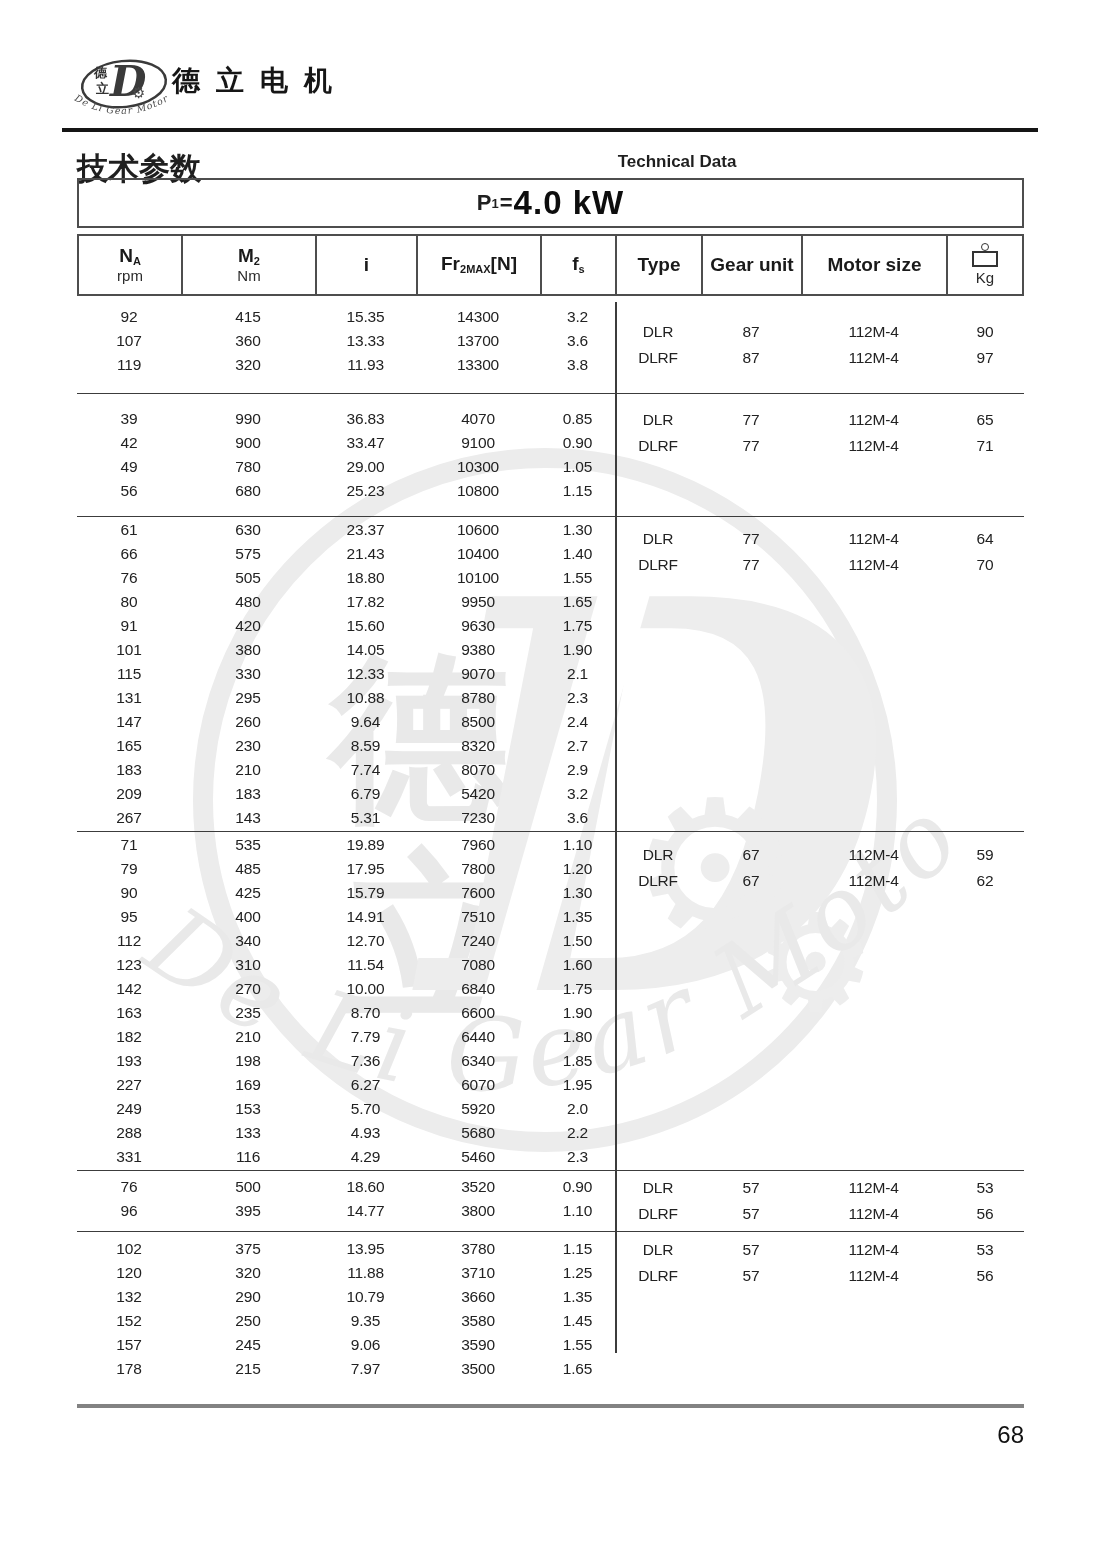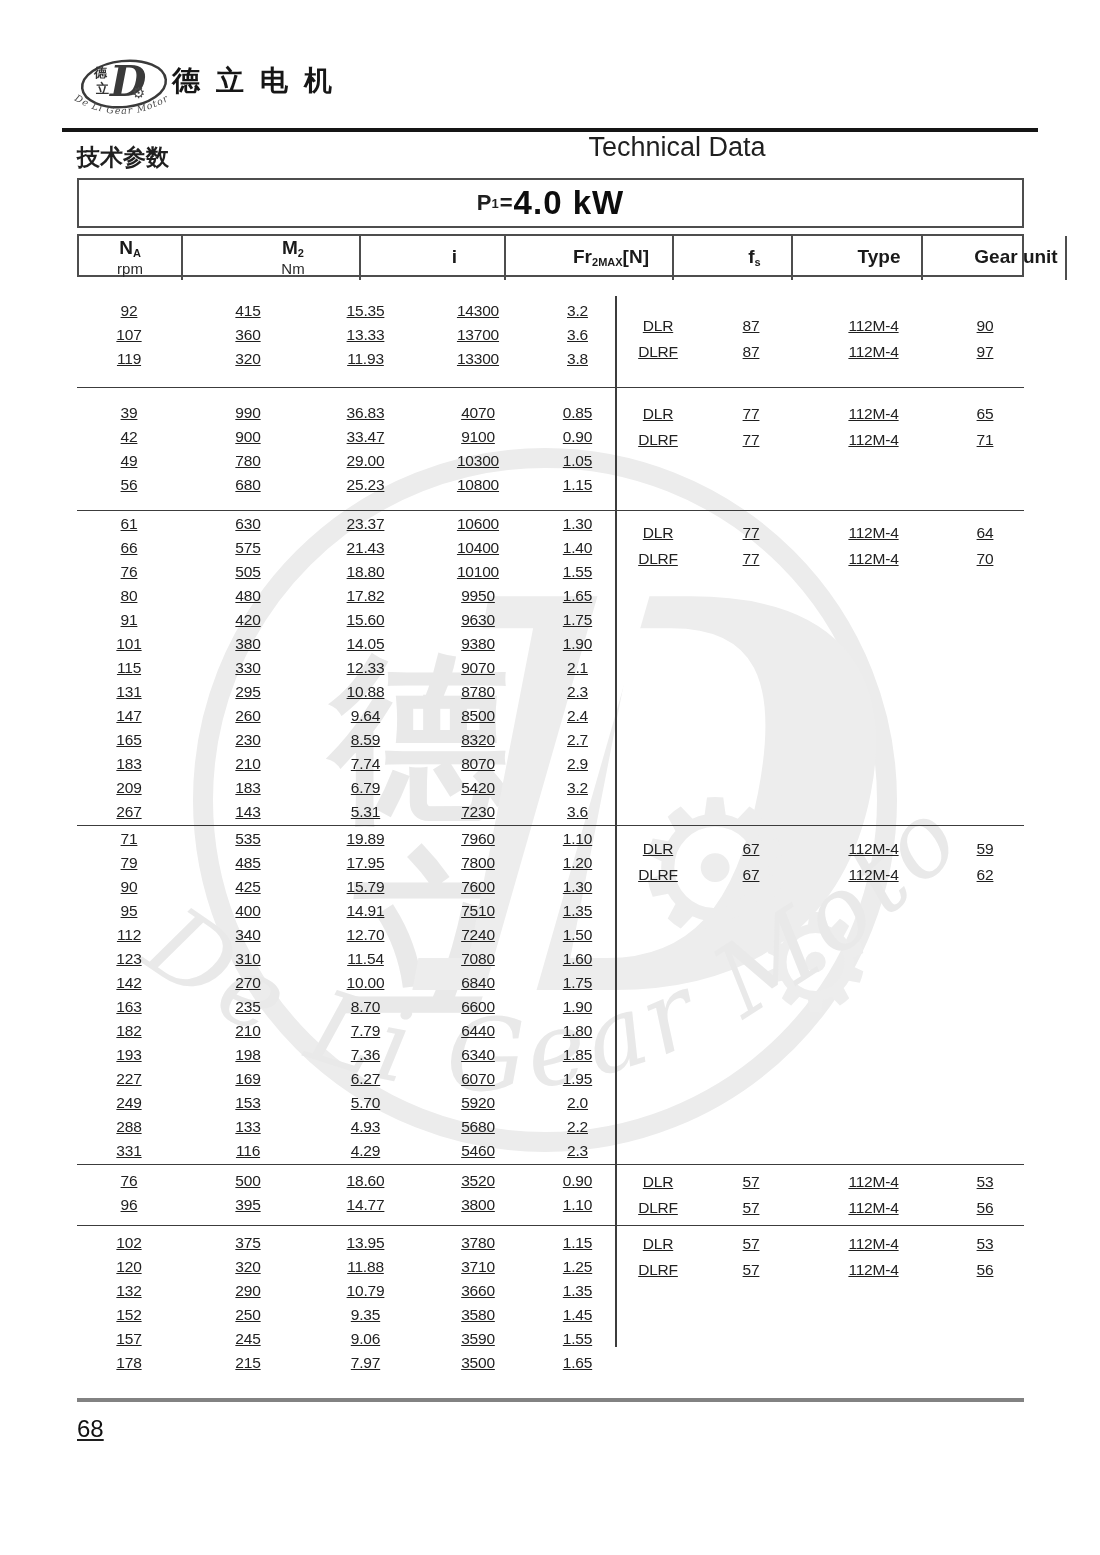--- a/index.html
+++ b/index.html
@@ -5,62 +5,62 @@
   html,body{margin:0;padding:0;background:#fff;}
   .page{position:relative;width:1100px;height:1555px;background:#fff;overflow:hidden;
         font-family:"Liberation Sans",sans-serif;color:#1f1f1f;}
   
   .wm{position:absolute;inset:0;z-index:0;pointer-events:none;}
   
   .logo{position:absolute;left:70px;top:52px;z-index:2;}
   .brand-title{position:absolute;left:172px;top:62px;z-index:2;font-family:"DejaVu Serif",serif;
        font-weight:bold;font-size:28px;letter-spacing:16px;color:#161616;}
   .top-rule{position:absolute;left:62px;top:128px;width:976px;height:4px;background:#151515;z-index:2;}
-  .sub-cn{position:absolute;left:77px;top:142px;font-size:23px;font-weight:bold;z-index:2;}
-  .sub-en{position:absolute;left:677px;top:132px;transform:translateX(-50%);font-size:27px;font-weight:normal;z-index:2;}
+  .sub-cn{position:absolute;left:77px;top:148px;font-size:31px;font-weight:bold;z-index:2;}
+  .sub-en{position:absolute;left:677px;top:152px;transform:translateX(-50%);font-size:17px;font-weight:bold;z-index:2;}
   
   .power-box{position:absolute;left:77px;top:178px;width:947px;height:50px;border:2px solid #4d4d4d;
        box-sizing:border-box;display:flex;align-items:center;justify-content:center;background:transparent;z-index:2;}
   .power-sym{font-size:22px;font-weight:bold;}
   .power-sub{font-size:13px;font-weight:bold;vertical-align:-4px;}
   .power-eq{font-size:22px;font-weight:bold;margin:0 1px 0 1px;}
   .power-val{font-size:33px;font-weight:800;letter-spacing:1px;color:#0d0d0d;}
   
-  .thead{position:absolute;left:77px;top:234px;width:947px;height:43px;border:2px solid #4d4d4d;
-       box-sizing:border-box;display:grid;grid-template-columns:104px 134px 101px 124px 75px 86px 100px 145px 1fr;z-index:2;gap:44px;}
+  .thead{position:absolute;left:77px;top:234px;width:947px;height:62px;border:2px solid #4d4d4d;
+       box-sizing:border-box;display:grid;grid-template-columns:104px 134px 101px 124px 75px 86px 100px 145px 1fr;z-index:2;}
   .hcell{border-right:2px solid #4d4d4d;display:flex;flex-direction:column;align-items:center;justify-content:center;
        text-align:center;line-height:1.1;}
   .hcell:last-child{border-right:none;}
   .hmain{font-size:19px;font-weight:bold;color:#1a1a1a;}
   .hsub{font-size:11px;font-weight:bold;vertical-align:-3px;}
   .hunit{font-size:15px;color:#2a2a2a;margin-top:1px;}
   .kg-icon{width:26px;height:16px;border:2px solid #333;position:relative;margin:8px auto 2px;background:#fff;box-sizing:border-box;}
   .kg-icon::before{content:'';position:absolute;width:6px;height:6px;border:1.5px solid #333;border-radius:50%;
        top:-10px;left:50%;transform:translateX(-50%);background:#fff;}
   
-  .tbody{position:absolute;left:77px;top:284px;width:947px;z-index:2;text-decoration:underline;}
+  .tbody{position:absolute;left:77px;top:290px;width:947px;z-index:2;}
   .vline{position:absolute;left:538px;top:12px;bottom:96px;width:2px;background:#3c3c3c;}
   .section{display:flex;}
   .section + .section{border-top:1.5px solid #3c3c3c;}
   .sec-left{width:538px;}
   .sec-right{width:409px;display:flex;flex-direction:column;}
   .drow{display:grid;grid-template-columns:104px 134px 101px 124px 75px;height:24px;align-items:center;}
   .vrow{display:grid;grid-template-columns:86px 100px 145px 78px;height:26px;align-items:center;}
   .cell,.vcell{text-align:center;font-size:15.5px;color:#222;letter-spacing:-0.2px;}
   .s1{padding:15px 0 16px;}
   .s2{padding:13px 0;}
   .s3{padding:1px 0;}
   .s4{padding:1px 0;}
   .s5{padding:4px 0;}
   .s6{padding:5px 0 9px;}
   .s1 .sec-right{transform:translateY(14px);}
   .s3 .sec-right{transform:translateY(8px);}
   .s4 .sec-right{transform:translateY(9px);}
   .bottom-rule{margin-top:14px;height:4px;background:#828282;width:947px;}
-  .page-num{margin-top:13px;text-align:left;font-size:24px;color:#111;}
+  .page-num{margin-top:13px;text-align:right;font-size:24px;color:#111;}
 </style>
 </head>
 <body>
 
 <div class="page">
 
   <svg class="wm" width="1100" height="1555" viewBox="0 0 1100 1555">
     <circle cx="545" cy="800" r="342" fill="none" stroke="#ececec" stroke-width="20"></circle>
     <text x="330" y="800" font-size="180" font-weight="bold" fill="#e9e9e9" font-family="DejaVu Serif,serif">德</text>
     <text x="345" y="1000" font-size="180" font-weight="bold" fill="#e9e9e9" font-family="DejaVu Serif,serif">立</text>

